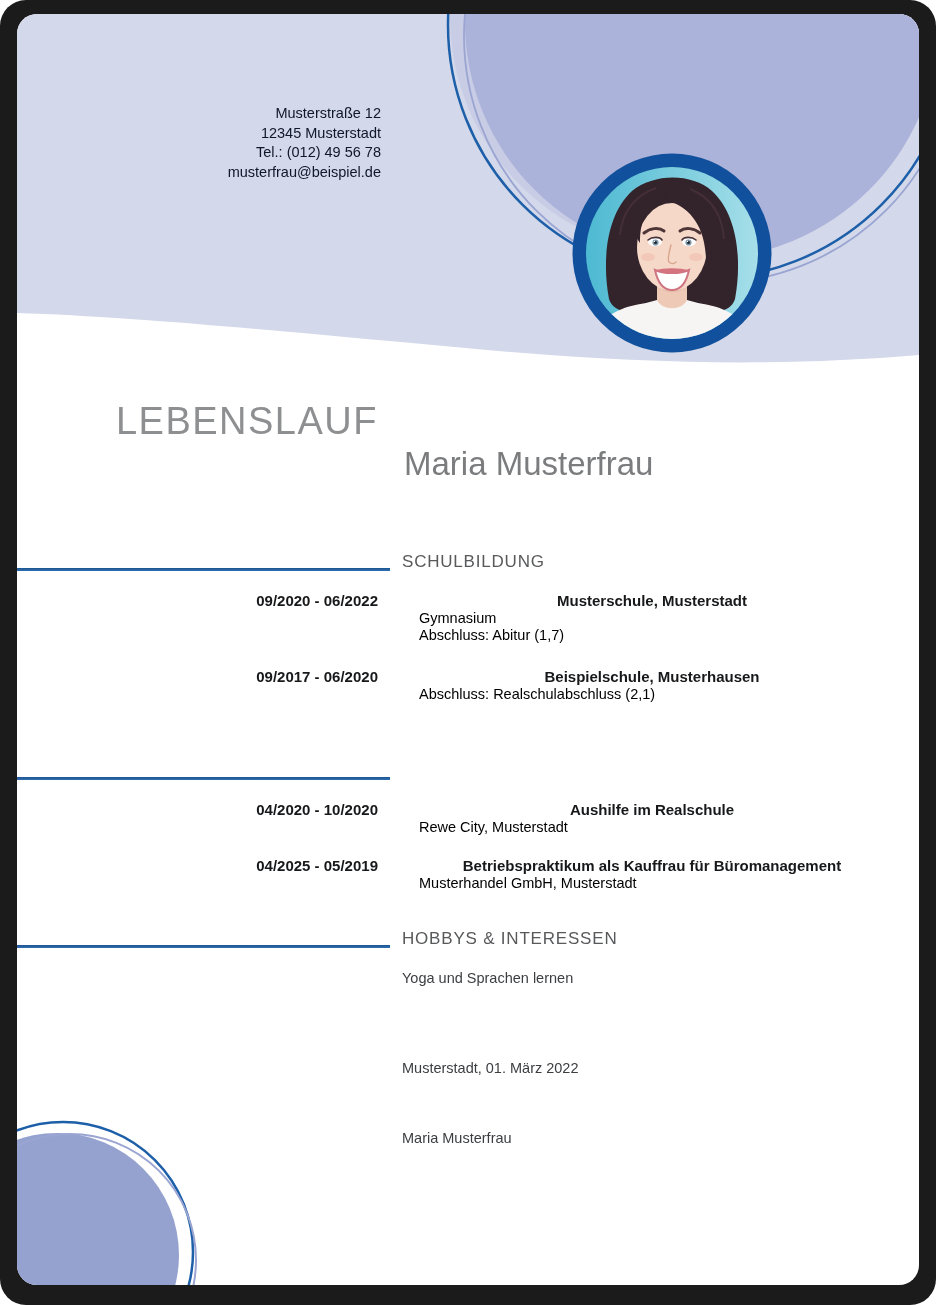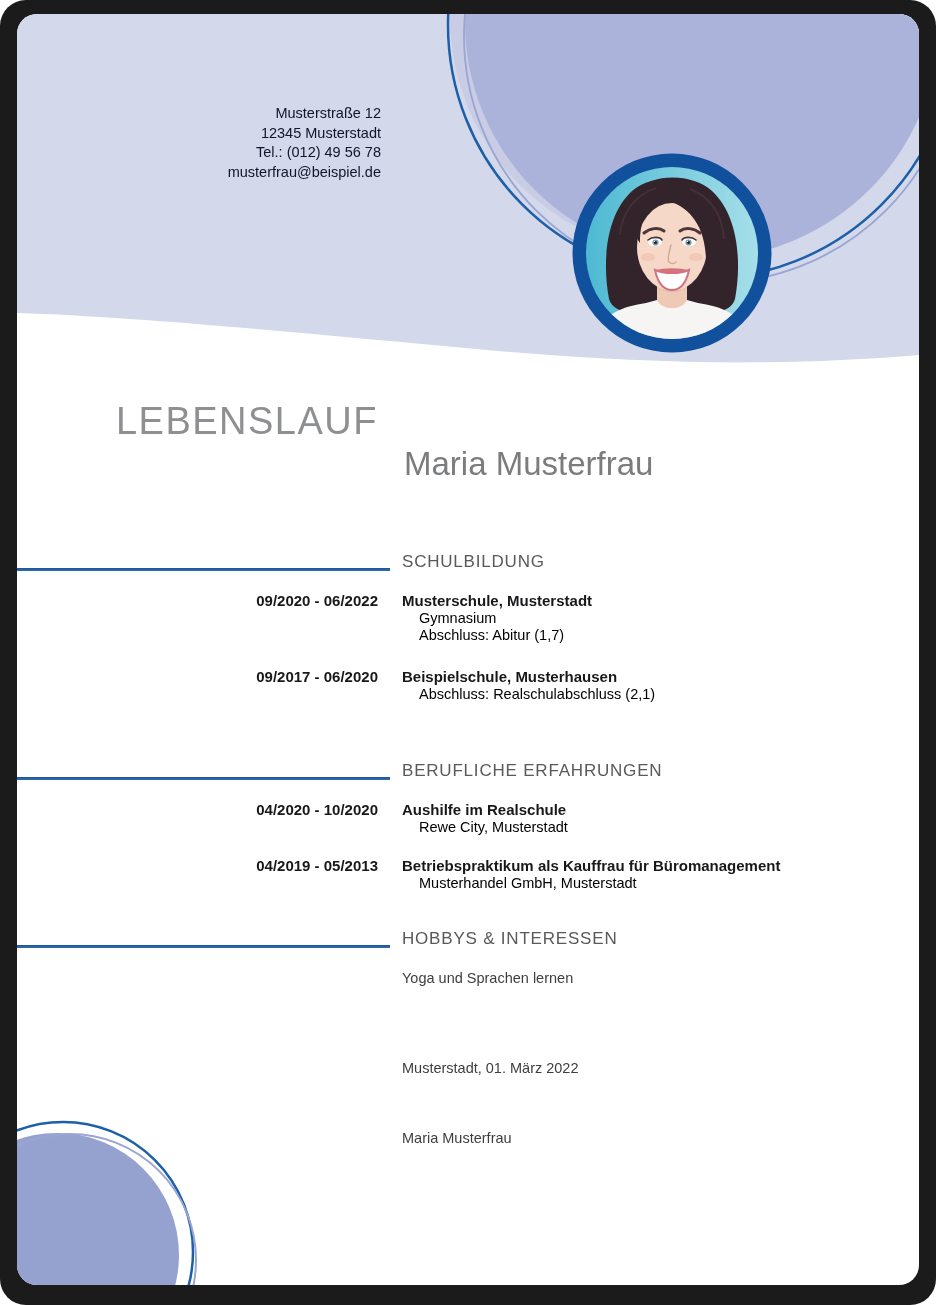--- a/index.html
+++ b/index.html
@@ -35,21 +35,21 @@
   .sec-title{
     left:385px;width:480px;
     font-size:17px;letter-spacing:0.8px;color:#58595b;font-weight:400;
   }
   .entry{left:0;width:902px;}
   .edate{
     position:absolute;left:0;top:0;width:361px;text-align:right;
     font-size:15px;line-height:19px;font-weight:bold;color:#17181a;
   }
   .econtent{margin-left:385px;width:500px;}
-  .etitle{font-size:15px;line-height:19px;font-weight:bold;color:#17181a;}
+  .etitle{font-size:15px;line-height:19px;font-weight:bold;color:#17181a;text-align:center;}
   .edetail{font-size:14.5px;line-height:16.5px;color:#000000;margin-left:17px;}
   .plain-line{
     left:385px;width:500px;font-size:14.5px;line-height:17px;color:#3c3e41;
   }
 </style>
 </head>
 <body>
 
 <div class="frame"></div>
 
@@ -150,32 +150,31 @@
 
   <div class="abs entry" style="top:653px;">
     <div class="edate">09/2017 - 06/2020</div>
     <div class="econtent">
       <div class="etitle">Beispielschule, Musterhausen</div>
       <div class="edetail">Abschluss: Realschulabschluss (2,1)</div>
     </div>
   </div>
 
   <div class="abs sec-line" style="top:763px;"></div>
-  <div class="abs sec-title" style="top:747px;">BERUFLICHE ERFAHRUNGEN</div>
 
   <div class="abs entry" style="top:786px;">
     <div class="edate">04/2020 - 10/2020</div>
     <div class="econtent">
       <div class="etitle">Aushilfe im Realschule</div>
       <div class="edetail">Rewe City, Musterstadt</div>
     </div>
   </div>
 
   <div class="abs entry" style="top:842px;">
-    <div class="edate">04/2019 - 05/2013</div>
+    <div class="edate">04/2025 - 05/2019</div>
     <div class="econtent">
       <div class="etitle">Betriebspraktikum als Kauffrau für Büromanagement</div>
       <div class="edetail">Musterhandel GmbH, Musterstadt</div>
     </div>
   </div>
 
   <div class="abs sec-line" style="top:931px;"></div>
   <div class="abs sec-title" style="top:915px;">HOBBYS &amp; INTERESSEN</div>
   <div class="abs plain-line" style="top:956px;">Yoga und Sprachen lernen</div>
 

